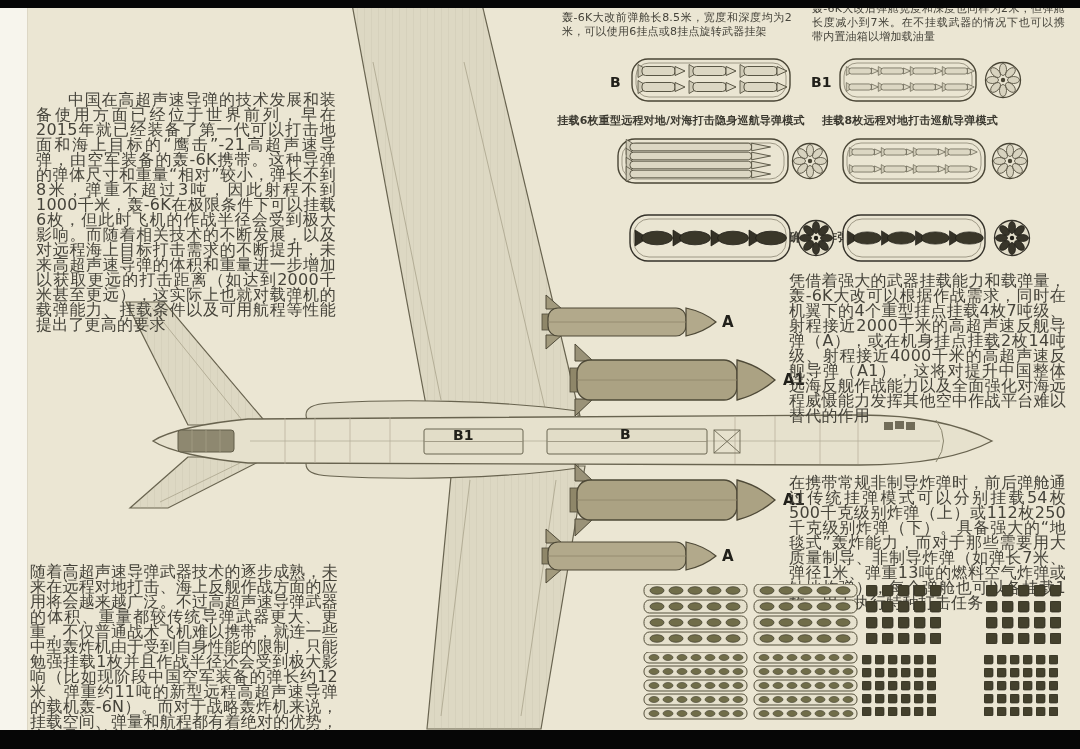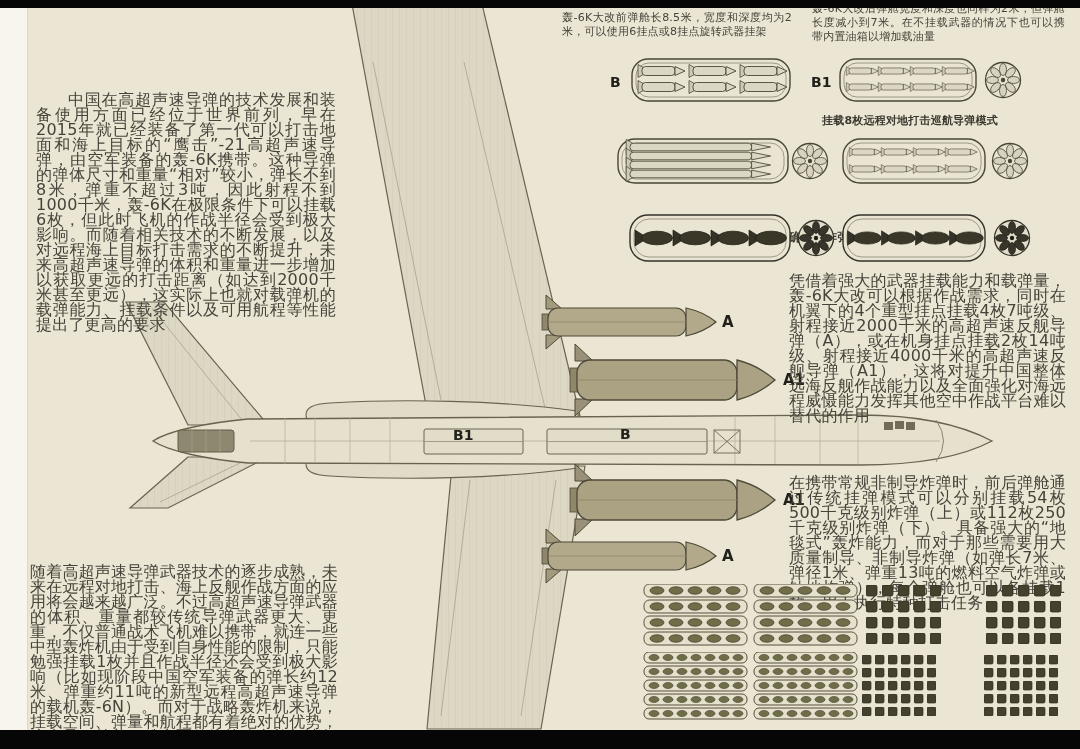--- a/index.html
+++ b/index.html
@@ -238,20 +238,21 @@
       <use href="#g-missile-s" transform="translate(108,15) scale(0.68)"></use>
       <use href="#g-missile-s" transform="translate(140,15) scale(0.68)"></use>
       <use href="#g-missile-s" transform="translate(44,31) scale(0.68)"></use>
       <use href="#g-missile-s" transform="translate(76,31) scale(0.68)"></use>
       <use href="#g-missile-s" transform="translate(108,31) scale(0.68)"></use>
       <use href="#g-missile-s" transform="translate(140,31) scale(0.68)"></use>
     </g>
     <use href="#g-rotary" transform="translate(198,24)"></use>
   </svg>
 
+  <div class="caption" style="left:556px; top:114px; width:250px;">挂载6枚重型远程对地/对海打击隐身巡航导弹模式</div>
   <div class="caption" style="left:796px; top:114px; width:228px;">挂载8枚远程对地打击巡航导弹模式</div>
 
   <svg class="diagram" style="left:598px; top:136px;" width="236" height="52">
     <rect x="20" y="3" width="170" height="44" rx="17" fill="#eae5d2" stroke="#4a4636" stroke-width="1.4"></rect>
     <rect x="24" y="7" width="162" height="36" rx="14" fill="none" stroke="#8b8572" stroke-width="0.8"></rect>
     <g>
       <use href="#g-missile-l" transform="translate(32,11) scale(0.95)"></use>
       <use href="#g-missile-l" transform="translate(32,20) scale(0.95)"></use>
       <use href="#g-missile-l" transform="translate(32,29) scale(0.95)"></use>
       <use href="#g-missile-l" transform="translate(32,38) scale(0.95)"></use>

